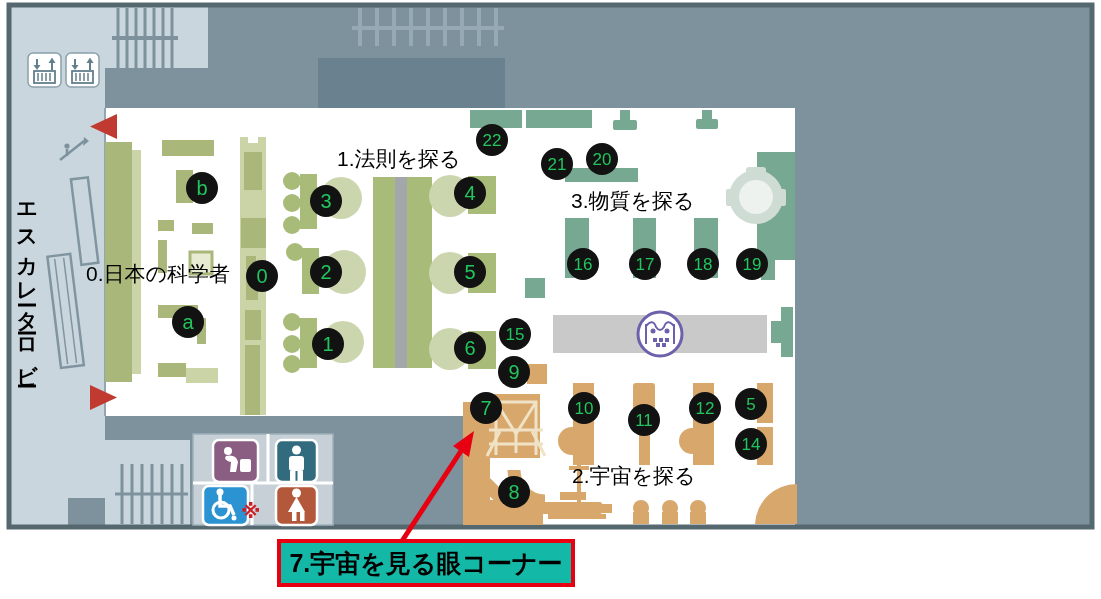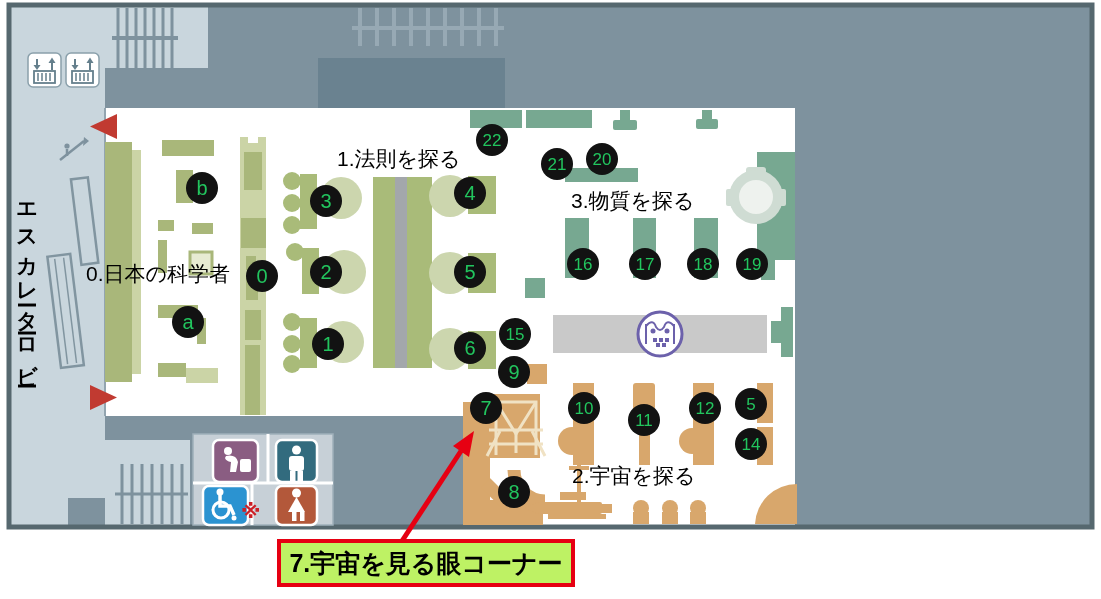--- a/index.html
+++ b/index.html
@@ -17,21 +17,21 @@
   .f-pstrip{fill:var(--pstrip)}.f-teal{fill:var(--teal)}.f-tan{fill:var(--tan)}
   .f-walk{fill:var(--walk)}.f-red{fill:var(--red)}
   .marker{position:absolute;width:32px;height:32px;border-radius:50%;
           background:var(--marker);color:#22c55e;font-weight:400;
           display:flex;align-items:center;justify-content:center;line-height:1;}
   .ttl{position:absolute;font-weight:400;color:#000;white-space:nowrap;}
   #lobby-label{position:absolute;left:13px;top:190px;height:215px;
                writing-mode:vertical-rl;font-size:21px;font-weight:700;color:#000;
                letter-spacing:2px;}
   #callout{position:absolute;left:277px;top:539px;width:290px;height:40px;
-           background:#bef264;border:4px solid var(--cred);
+           background:#14b8a6;border:4px solid var(--cred);
            display:flex;align-items:center;justify-content:center;
            font-size:25px;font-weight:700;color:#000;white-space:nowrap;}
   #note-mark{position:absolute;left:241px;top:499px;font-size:20px;font-weight:700;
              color:#cc2027;}
 </style>
 </head>
 <body>
 
 <div id="stage">
 

